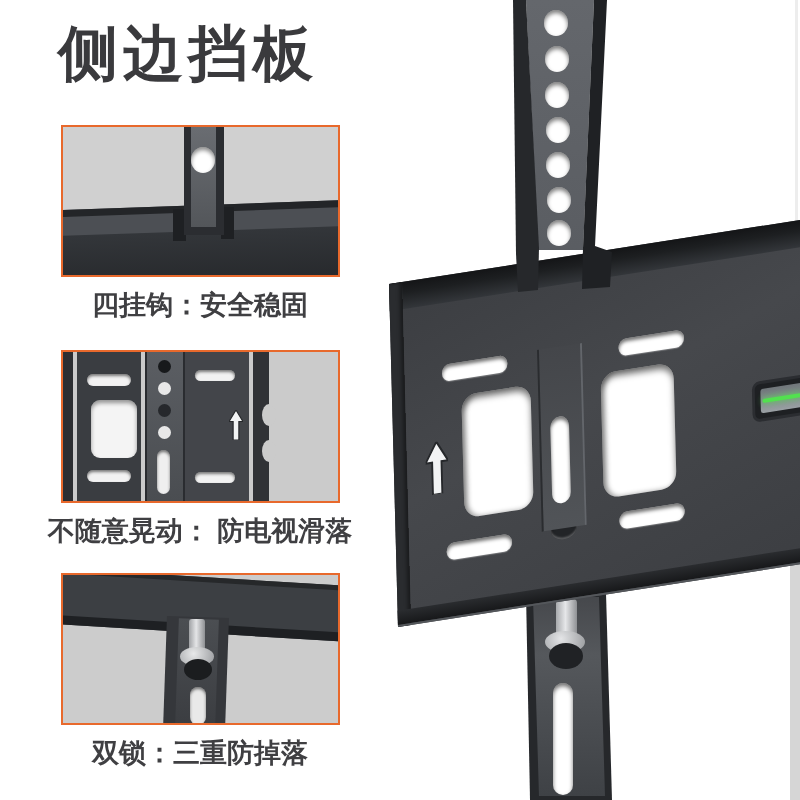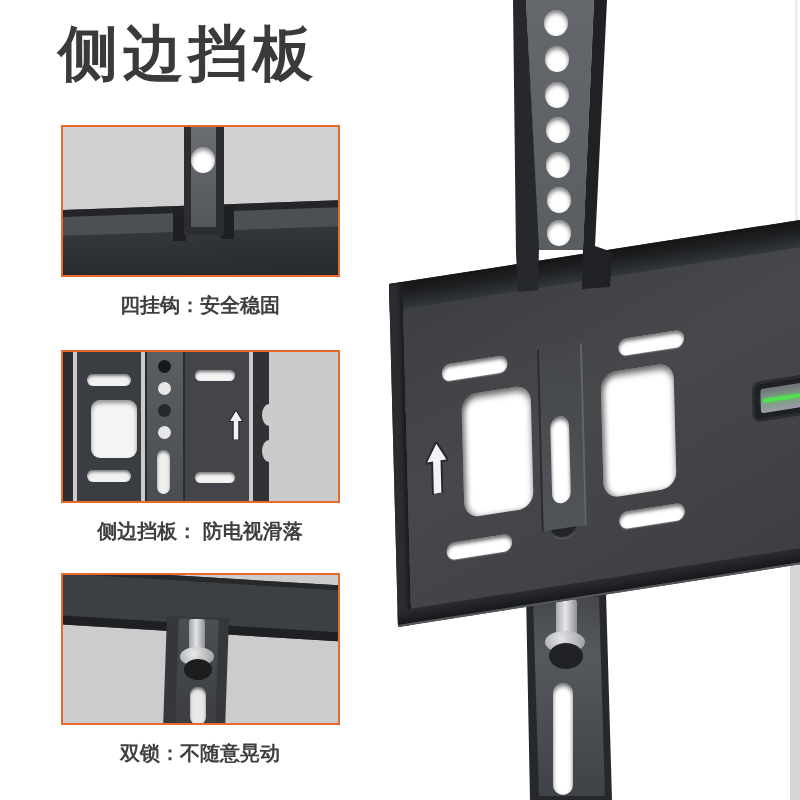--- a/index.html
+++ b/index.html
@@ -18,21 +18,21 @@
   .feature{position:absolute;left:40px;width:320px;}
   .f1{top:125px}.f2{top:350px}.f3{top:573px}
   .thumb{
     position:relative;margin:0 auto;width:275px;height:148px;
     border:2px solid #e8692c;background:#d0d0d0;overflow:hidden;
   }
   .f2 .thumb{height:149px;background:#cbcbcb;}
   .f3 .thumb{background:#cccccc;}
   .caption{
     margin:13px 0 0 0;text-align:center;
-    font-size:20px;line-height:31px;font-weight:700;color:#3f3f42;
+    font-size:27px;line-height:31px;font-weight:700;color:#3f3f42;
     white-space:nowrap;
   }
 
   
   .t1-barface{position:absolute;left:-6px;top:78px;width:292px;height:28px;background:#4c4f54;border-top:7px solid #232528;transform:rotate(-2deg);}
   .t1-plate{position:absolute;left:-6px;top:104px;width:292px;height:60px;background:linear-gradient(#33363a,#25272a);transform:rotate(-2deg);}
   .t1-hookL{position:absolute;left:110px;top:82px;width:13px;height:32px;background:#1e2023;}
   .t1-hookR{position:absolute;left:158px;top:80px;width:13px;height:32px;background:#1e2023;}
   .t1-strip{position:absolute;left:121px;top:-2px;width:40px;height:110px;background:#2b2d31;}
   .t1-stripinner{position:absolute;left:128px;top:-2px;width:25px;height:102px;background:linear-gradient(#6a6d72,#53565a);}
@@ -138,34 +138,34 @@
         <div class="t2-pill" style="left:10px;top:18px;width:40px;height:11px;"></div>
         <div class="t2-pill" style="left:10px;top:120px;width:40px;height:11px;"></div>
         <svg style="position:absolute;left:44px;top:58px;" width="14" height="30" viewBox="0 0 24 52">
           <path d="M12 0 L24 20 H17 V52 H7 V20 H0 Z" fill="#f2f3f4" stroke="#26282b" stroke-width="2"></path>
         </svg>
       </div>
       <div class="t2-baffle"></div>
       <div class="t2-notch" style="left:199px;top:52px;"></div>
       <div class="t2-notch" style="left:199px;top:88px;"></div>
     </div>
-    <p class="caption">侧边挡板： 防电视滑落</p>
+    <p class="caption">不随意晃动： 防电视滑落</p>
   </section>
 
   <section class="feature f3">
     <div class="thumb">
       <div class="t3-bar"></div>
       <div class="t3-strip"></div>
       <div class="t3-stripinner"></div>
       <div class="t3-pin"></div>
       <div class="t3-washer"></div>
       <div class="t3-hole"></div>
       <div class="t3-slot"></div>
     </div>
-    <p class="caption">双锁：不随意晃动</p>
+    <p class="caption">双锁：三重防掉落</p>
   </section>
 
   <div class="hero">
 
     <div class="edge-line"></div>
     <div class="edge-band"></div>
 
     <div class="l-rail">
       <div class="l-outer"></div>
       <div class="l-face"></div>

